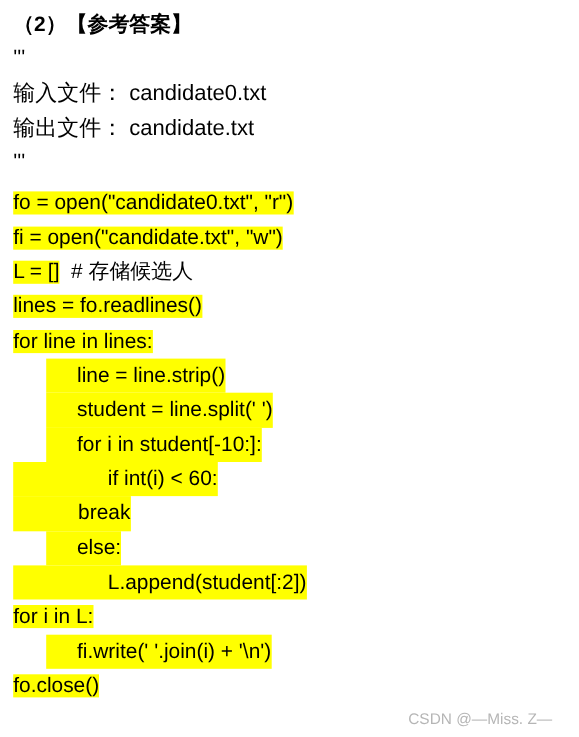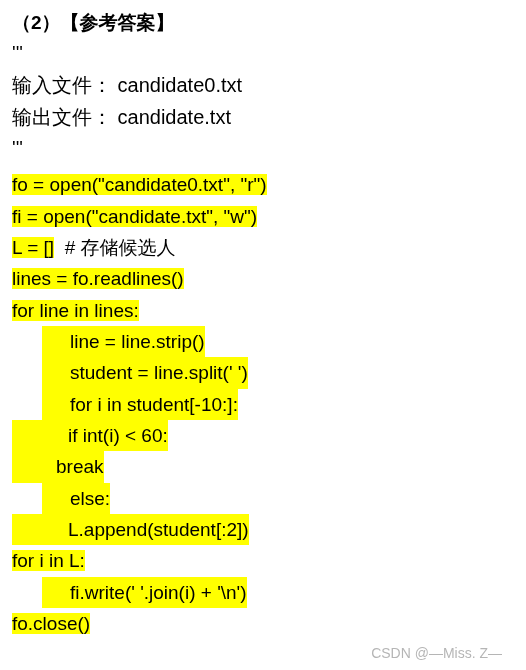--- a/index.html
+++ b/index.html
@@ -28,22 +28,22 @@
     line-height: 1.65;
     margin-top: 6px;
   }
   .code-line {
     white-space: pre;
   }
   .hl {
     background-color: #ffff00;
   }
   .indent1 { padding-left: 28px; display:inline-block;margin-left:30px;}
-  .indent2 { padding-left: 56px; display:inline-block;}
-  .indent3 { padding-left: 44px; display:inline-block;}
+  .indent2 { padding-left: 86px; display:inline-block;}
+  .indent3 { padding-left: 59px; display:inline-block;}
   .watermark {
     position: fixed;
     right: 24px;
     bottom: 6px;
     font-size: 14px;
     color: rgba(120,120,120,0.55);
     font-family: Liberation Sans, sans-serif;
     pointer-events: none;
   }
 </style>

